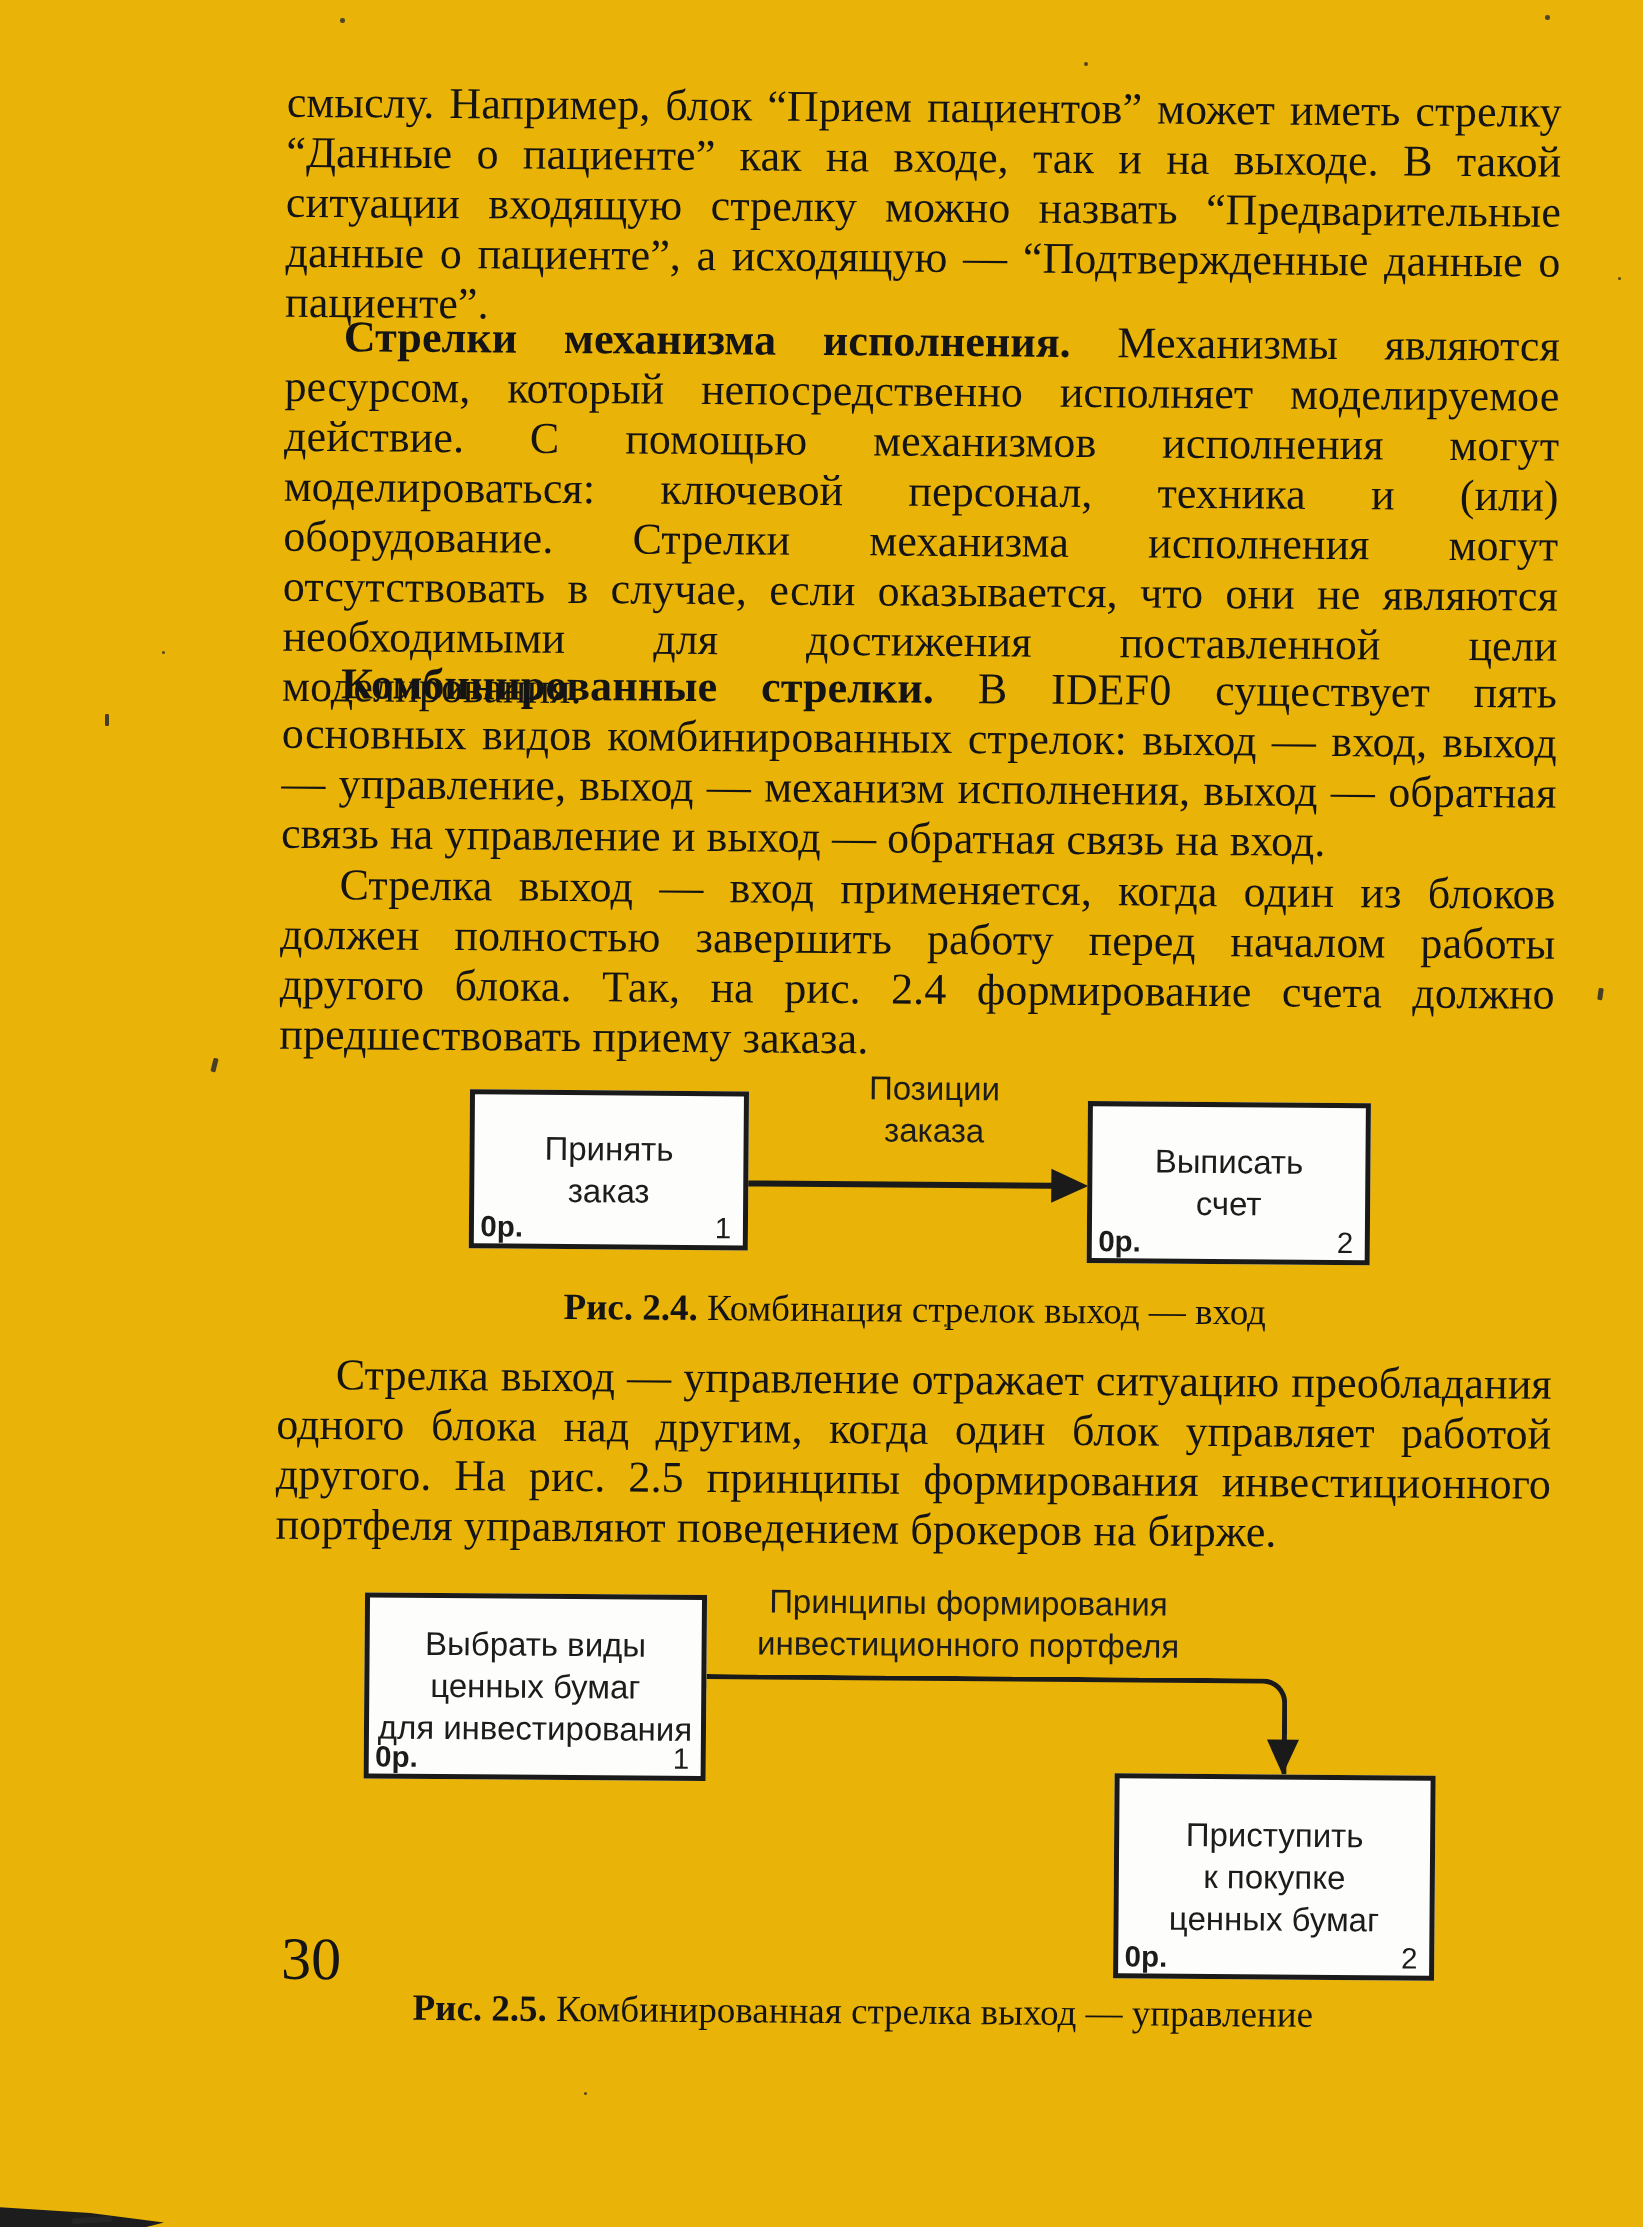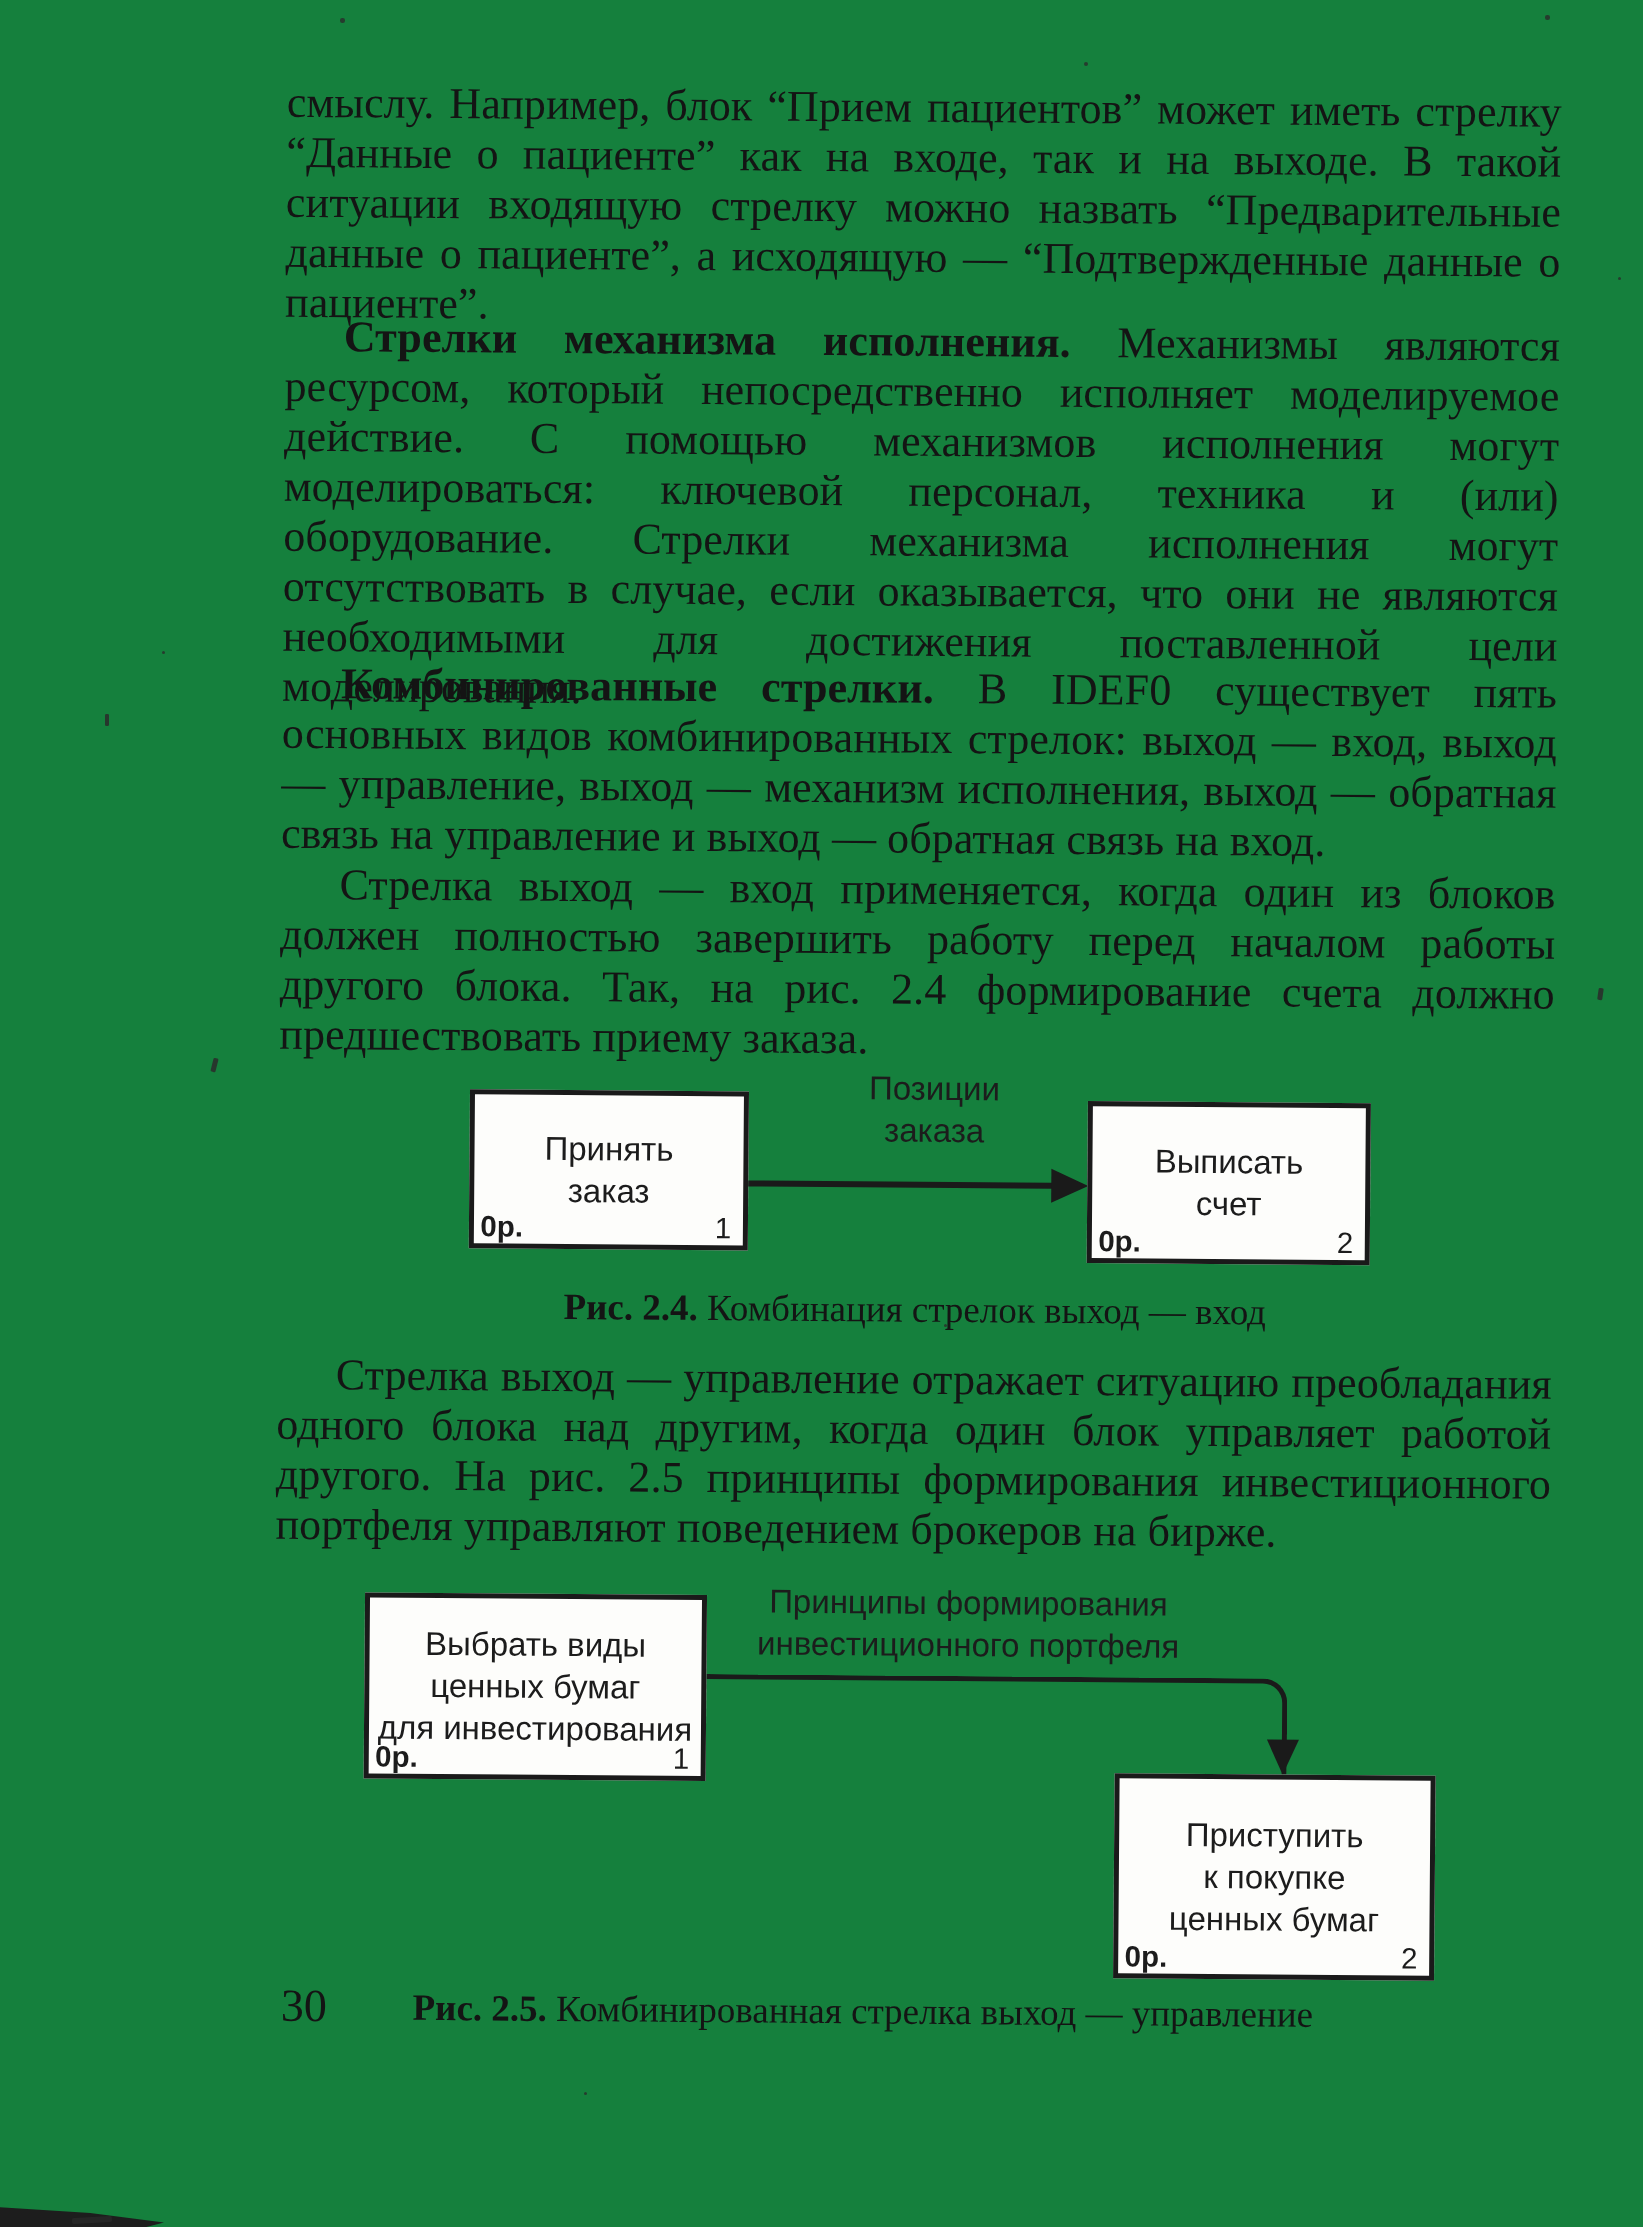--- a/index.html
+++ b/index.html
@@ -3,21 +3,21 @@
 <meta charset="utf-8">
 <style>
   * { box-sizing: border-box; }
   html, body { margin: 0; padding: 0; }
   body { background: #e8e8e4; }
 
   .page {
     position: relative;
     width: 1644px;
     height: 2227px;
-    background: #15803d;
+    background: #eab308;
     overflow: hidden;
     font-family: "Liberation Serif", serif;
     color: #161616;
   }
 
   
   .sheet {
     position: absolute;
     inset: 0;
     transform: rotate(0.45deg);
@@ -94,22 +94,22 @@
     text-align: center;
     font-size: 37px;
     line-height: 45px;
     color: #141414;
   }
   .fig-caption strong { font-weight: bold; }
 
   .page-number {
     position: absolute;
     left: 288px;
-    top: 1986px;
-    font-size: 46px;
+    top: 1939px;
+    font-size: 60px;
     line-height: 48px;
     color: #141414;
   }
 
   
   .speck { position: absolute; background: #2a2a2a; border-radius: 50%; opacity: 0.8; }
   .tick  { position: absolute; background: #2a2a2a; opacity: 0.85; border-radius: 1.3px; }
   .smudge {
     position: absolute;
     left: 0; top: 2205px;

